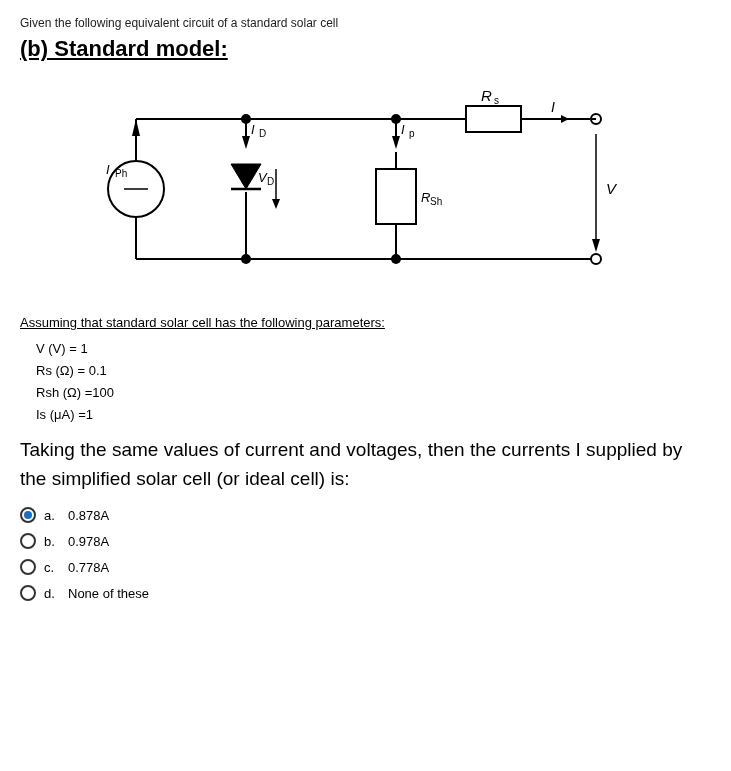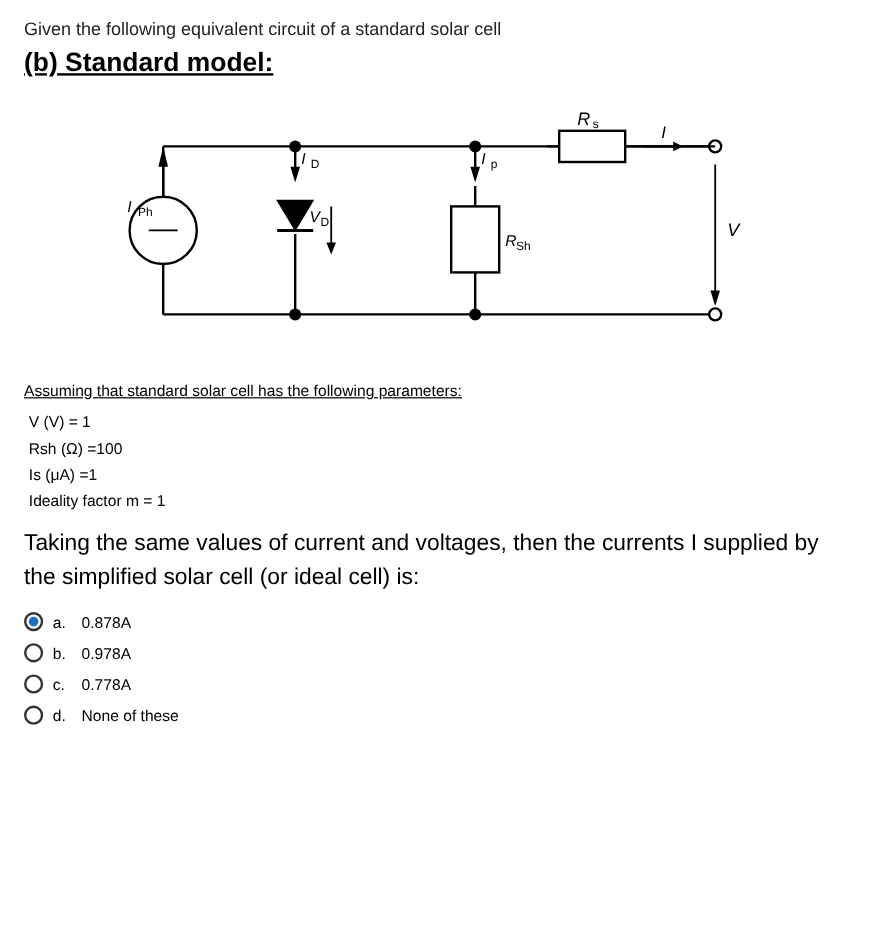--- a/index.html
+++ b/index.html
@@ -6,21 +6,21 @@
     body {
       font-family: Arial, sans-serif;
       font-size: 13px;
       background: #fff;
       color: #000;
       width: 731px;
       min-height: 771px;
       padding: 16px 20px;
     }
     .intro-text {
-      font-size: 15px;
+      font-size: 12px;
       margin-bottom: 6px;
       color: #222;
     }
     .section-title {
       font-size: 22px;
       font-weight: bold;
       margin-bottom: 12px;
       text-decoration: underline;
     }
     .circuit-container {
@@ -35,21 +35,21 @@
     .params-section {
       font-size: 13px;
       margin-bottom: 10px;
       line-height: 1.7;
     }
     .params-section .params-intro {
       margin-bottom: 4px;
       text-decoration: underline;
     }
     .param-line {
-      margin-left: 4px;
+      margin-left: 16px;
     }
     .question-text {
       font-size: 19px;
       margin-bottom: 14px;
       line-height: 1.5;
     }
     .options-list {
       list-style: none;
       padding: 0;
     }
@@ -161,23 +161,23 @@
 
     <line x1="510" y1="60" x2="510" y2="170" stroke="#000" stroke-width="1.5"></line>
     <polygon points="506,165 510,178 514,165" fill="#000"></polygon>
     <text x="520" y="120" font-size="15" font-style="italic" font-family="Arial">V</text>
   </svg>
 </div>
 
 <div class="params-section">
   <p class="params-intro">Assuming that standard solar cell has the following parameters:</p>
   <p class="param-line">V (V) = 1</p>
+  <p class="param-line">Rs (Ω) = 0.1</p>
   <p class="param-line">Rsh (Ω) =100</p>
   <p class="param-line">Is (μA) =1</p>
-  <p class="param-line">Ideality factor m = 1</p>
 </div>
 
 <p class="question-text">Taking the same values of current and voltages, then the currents I supplied by the simplified solar cell (or ideal cell) is:</p>
 
 <ul class="options-list">
   <li>
     <div class="radio-outer">
       <div class="radio-inner"></div>
     </div>
     <span class="option-label">a.</span>

